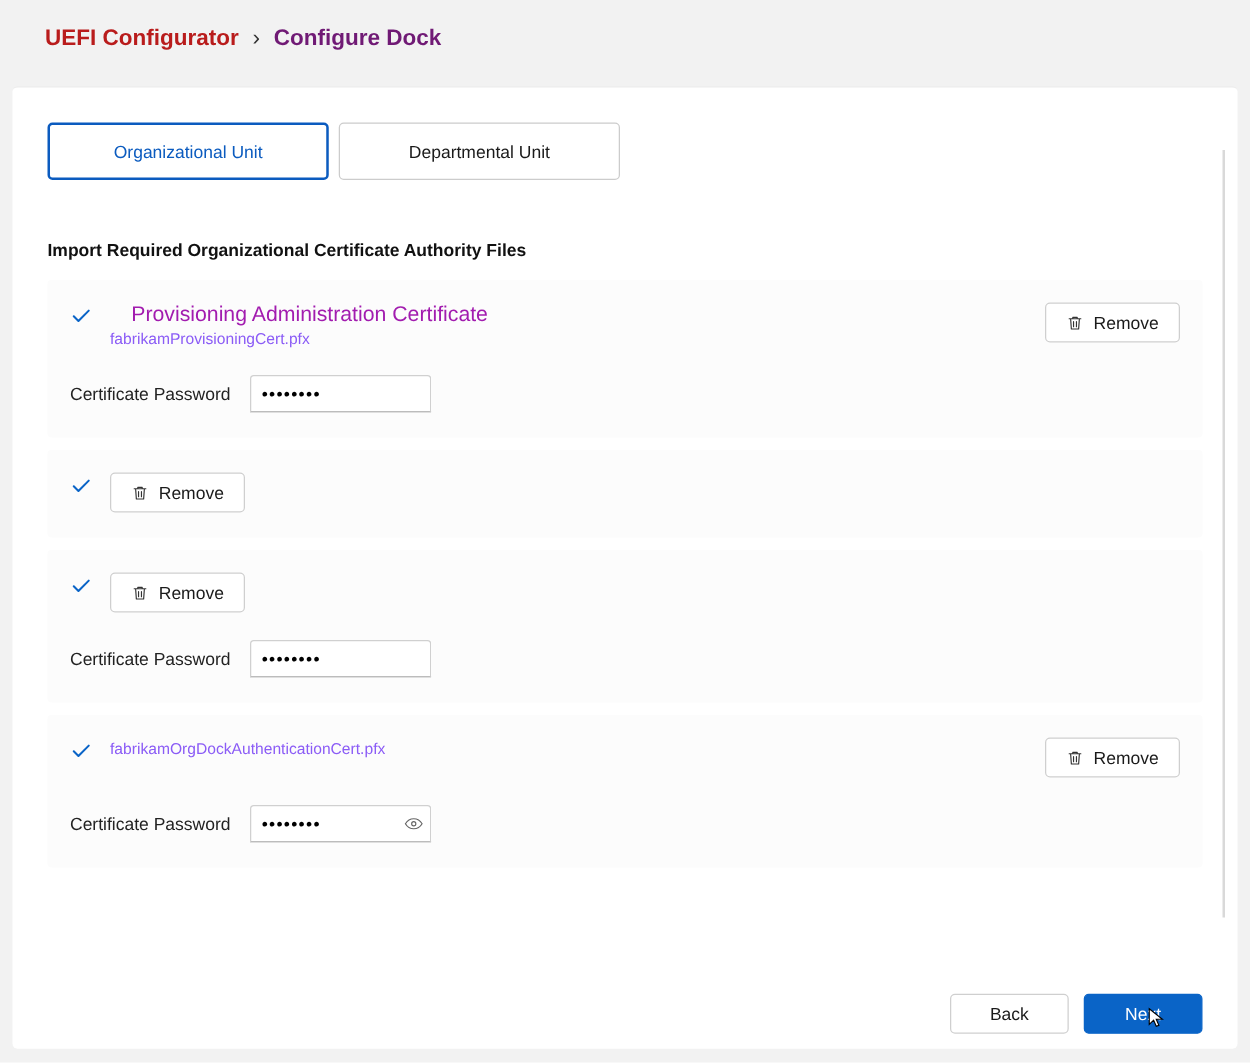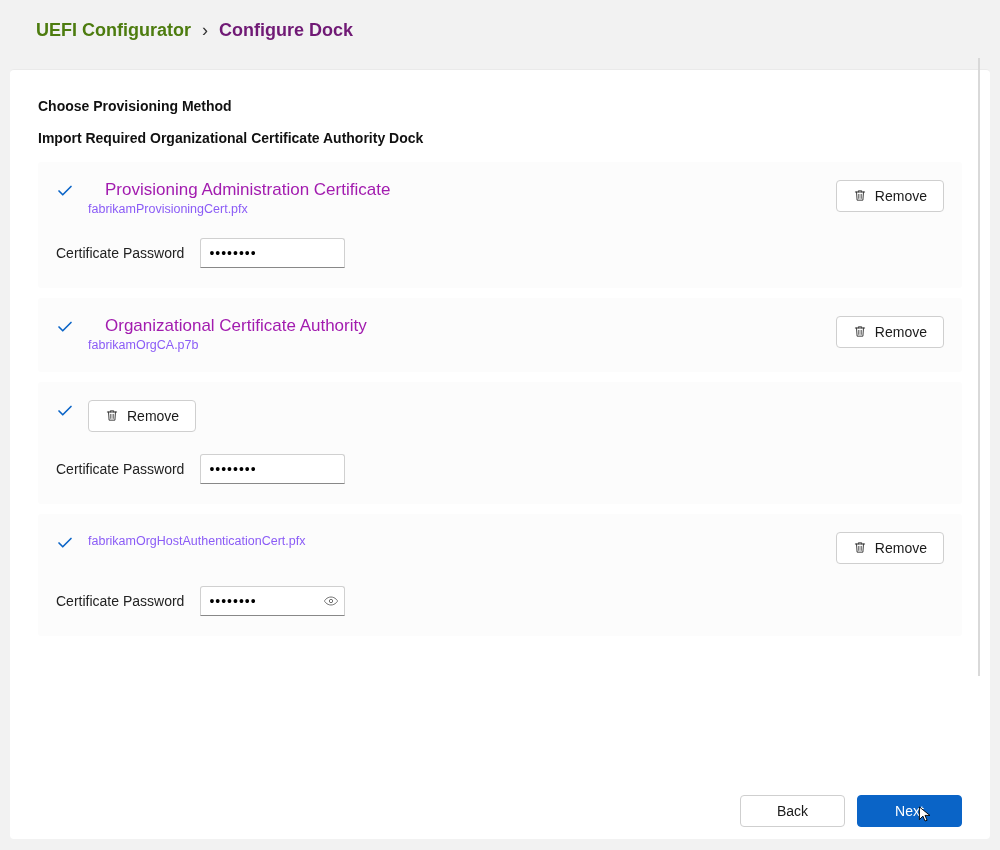--- a/index.html
+++ b/index.html
@@ -7,21 +7,21 @@
     body {
       font-family: "Segoe UI", -apple-system, sans-serif;
       background: #f2f2f2;
       color: #1a1a1a;
       font-size: 14px;
     }
     .header {
       padding: 20px 36px 18px 36px;
       font-size: 18px;
     }
-    .header .root { font-weight: 600; color: #4d7c0f; }
+    .header .root { font-weight: 600; color: #b91c1c; }
     .header .sep { margin: 0 6px; color: #333; }
     .header .current { font-weight: 700; color: #701a75; }
 
     .card {
       background: #fff;
       margin: 10px 10px 0 10px;
       border-radius: 4px;
       padding: 28px 28px 0 28px;
       height: 770px;
       position: relative;
@@ -85,21 +85,21 @@
       width: 18px;
       height: 18px;
       flex: 0 0 18px;
       margin-top: 2px;
     }
     .cert-info { flex: 1; }
     .cert-title { font-size: 17px; color: #a21caf; margin-left: 17px; }
     .cert-file { font-size: 12.5px; color: #8b5cf6; margin-top: 2px; }
     .remove-btn {
       display: flex;
-      align-items: flex-start;
+      align-items: flex-end;
       gap: 8px;
       border: 1px solid #cfcfcf;
       background: #fff;
       border-radius: 4px;
       padding: 7px 16px;
       font-size: 14px;
       cursor: pointer;
     }
     .trash { width: 14px; height: 15px; }
 
@@ -137,21 +137,21 @@
     }
 
     .footer {
       position: absolute;
       right: 28px;
       bottom: 12px;
       display: flex;
       gap: 12px;
     }
     .btn {
-      width: 105px;
+      width: 95px;
       height: 32px;
       border-radius: 4px;
       font-size: 14px;
       display: flex;
       align-items: center;
       justify-content: center;
       cursor: pointer;
     }
     .btn.back { background: #fff; border: 1px solid #cfcfcf; }
     .btn.next { background: #0a64c7; color: #fff; border: 1px solid #0a64c7; }
@@ -169,26 +169,29 @@
 <body>
 
 <div class="header">
   <span class="root">UEFI Configurator</span>
   <span class="sep">›</span>
   <span class="current">Configure Dock</span>
 </div>
 
 <div class="card">
 
-  <div class="section-title">Choose Provisioning Method</div>
-
+
+  <div class="toggle-row">
+    <div class="toggle-btn selected">Organizational Unit</div>
+    <div class="toggle-btn">Departmental Unit</div>
+  </div>
 
   <div class="main-wrap">
 
-  <div class="section-title">Import Required Organizational Certificate Authority Dock</div>
+  <div class="section-title">Import Required Organizational Certificate Authority Files</div>
 
   <div class="cert-block">
     <div class="cert-header">
       <svg class="check" viewBox="0 0 24 24">
             <path d="M4 12 L9 17 L20 6" stroke="#0a64c7" stroke-width="2.2" fill="none" stroke-linecap="round" stroke-linejoin="round"></path>
           </svg>
       <div class="cert-info">
         <div class="cert-title">Provisioning Administration Certificate</div>
         <div class="cert-file">fabrikamProvisioningCert.pfx</div>
       </div>
@@ -205,24 +208,20 @@
         <input class="pw-input" type="password" value="••••••••" style="">
       </div>
     </div>
   </div>
 
   <div class="cert-block">
     <div class="cert-header">
       <svg class="check" viewBox="0 0 24 24">
             <path d="M4 12 L9 17 L20 6" stroke="#0a64c7" stroke-width="2.2" fill="none" stroke-linecap="round" stroke-linejoin="round"></path>
           </svg>
-      <div class="cert-info">
-        <div class="cert-title">Organizational Certificate Authority</div>
-        <div class="cert-file">fabrikamOrgCA.p7b</div>
-      </div>
       <div class="remove-btn">
         <svg class="trash" viewBox="0 0 24 24">
               <path d="M4 6h16M9 6V4h6v2M6 6l1 14h10l1-14M10 10v7M14 10v7" stroke="#333" stroke-width="1.6" fill="none" stroke-linecap="round" stroke-linejoin="round"></path>
             </svg>
         <span>Remove</span>
       </div>
     </div>
   </div>
 
   <div class="cert-block">
@@ -244,21 +243,21 @@
       </div>
     </div>
   </div>
 
   <div class="cert-block">
     <div class="cert-header">
       <svg class="check" viewBox="0 0 24 24">
             <path d="M4 12 L9 17 L20 6" stroke="#0a64c7" stroke-width="2.2" fill="none" stroke-linecap="round" stroke-linejoin="round"></path>
           </svg>
       <div class="cert-info">
-        <div class="cert-file">fabrikamOrgHostAuthenticationCert.pfx</div>
+        <div class="cert-file">fabrikamOrgDockAuthenticationCert.pfx</div>
       </div>
       <div class="remove-btn">
         <svg class="trash" viewBox="0 0 24 24">
               <path d="M4 6h16M9 6V4h6v2M6 6l1 14h10l1-14M10 10v7M14 10v7" stroke="#333" stroke-width="1.6" fill="none" stroke-linecap="round" stroke-linejoin="round"></path>
             </svg>
         <span>Remove</span>
       </div>
     </div>
     <div class="pw-row">
       <span class="pw-label">Certificate Password</span>

